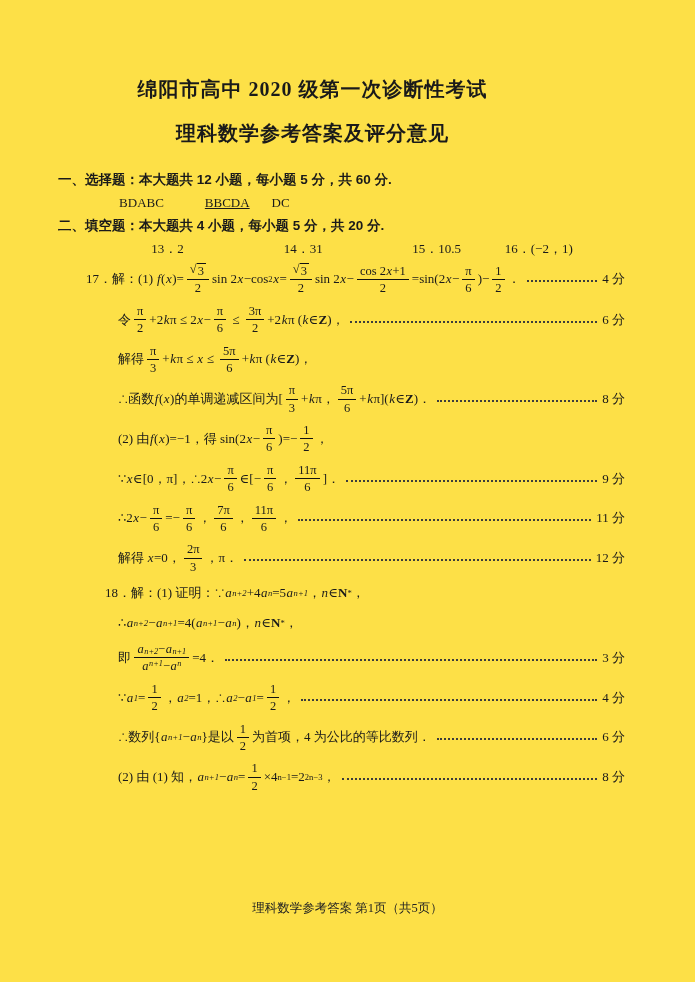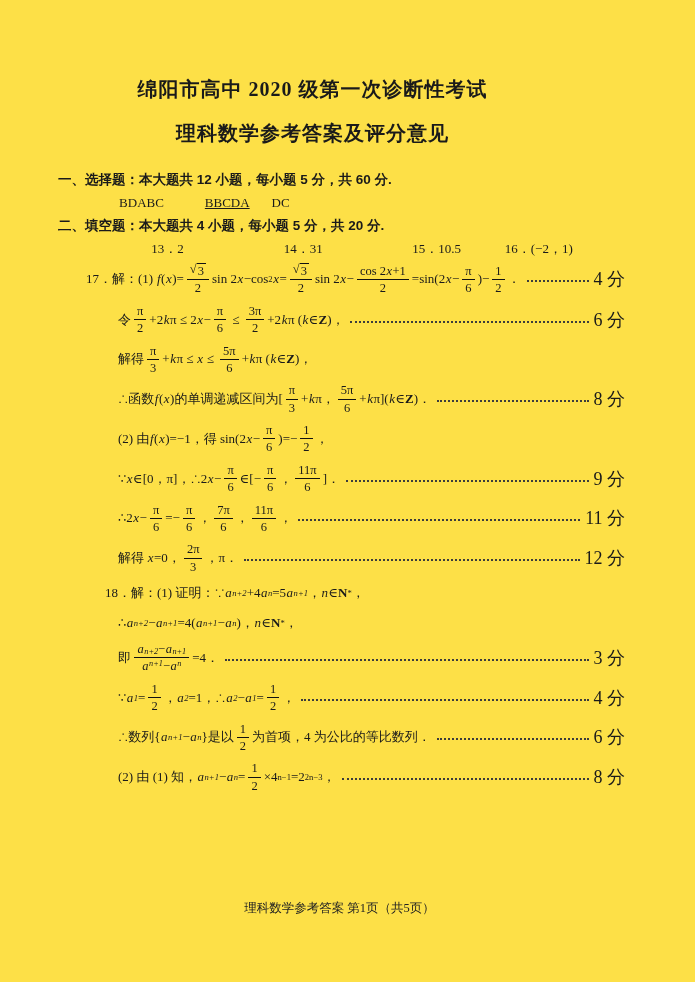--- a/index.html
+++ b/index.html
@@ -72,23 +72,23 @@
   .frac .den{padding-top:1px;display:inline-flex;justify-content:center;}
   .sqrt{display:inline-flex;align-items:flex-start;line-height:1;}
   .sqrt .rad{line-height:1.05;}
   .sqrt .rbar{border-top:1.5px solid #111;padding:0 2px 0 1px;line-height:1.15;}
   .leader{
     flex:1;min-width:18px;height:0;
     border-bottom:2px dotted #3c3c3c;
     margin:0 5px 0 6px;
     transform:translateY(2px);
   }
-  .score{white-space:nowrap;font-size:18px;}
+  .score{white-space:nowrap;font-size:13px;}
   .footer{
-    position:absolute;left:0;top:900px;width:679px;
+    position:absolute;left:8px;top:900px;width:679px;
     text-align:center;font-size:12.5px;color:#222;
   }
 </style>
 </head>
 <body>
 
 <div class="page">
   <h1 class="title">绵阳市高中 2020 级第一次诊断性考试</h1>
   <h2 class="subtitle">理科数学参考答案及评分意见</h2>
 

